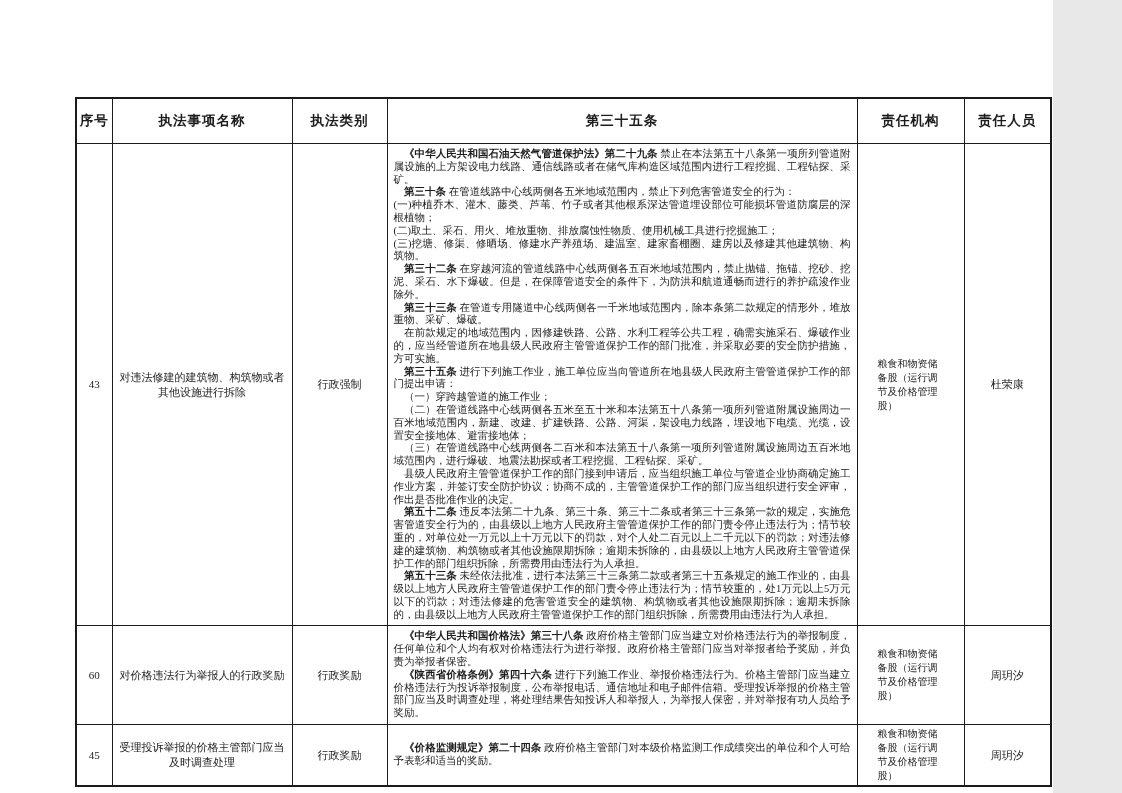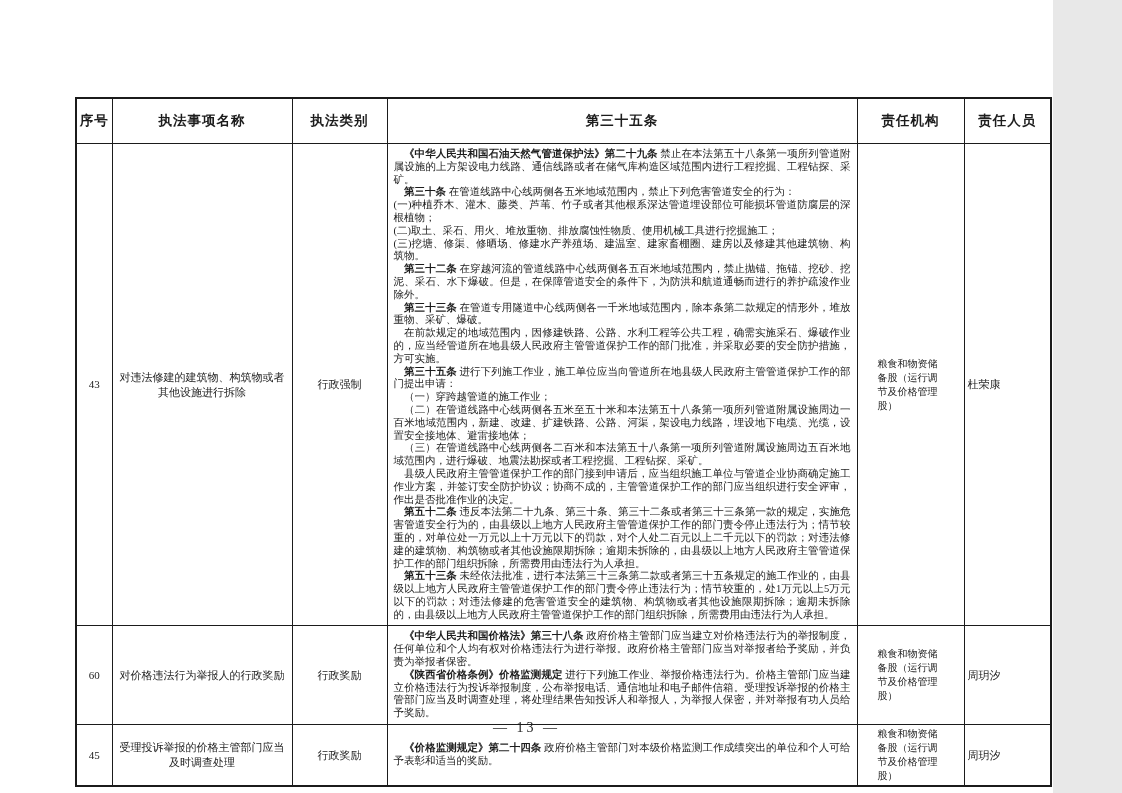--- a/index.html
+++ b/index.html
@@ -44,21 +44,21 @@
   }
   .law-p{margin:0;text-indent:1em;}
   .law-p.flush{text-indent:0;}
   .law-b{font-weight:bold;}
   .c-org{
     text-align:left;
     font-size:10px;
     padding:2px 20px;
     line-height:1.4;
   }
-  .c-person{font-size:11px;padding:2px 3px;}
+  .c-person{text-align:center;font-size:11px;padding:2px 3px;}
   .page-number{
     position:absolute;
     top:720px;left:0;width:100%;
     text-align:center;
     font-size:14px;
     letter-spacing:3px;
     color:#222;
   }
 </style>
 </head>
@@ -111,35 +111,34 @@
         <td class="c-org">粮食和物资储备股（运行调节及价格管理股）</td>
         <td class="c-person">杜荣康</td>
       </tr>
 
       <tr class="r-44">
         <td class="c-center">60</td>
         <td class="c-center">对价格违法行为举报人的行政奖励</td>
         <td class="c-center">行政奖励</td>
         <td class="c-basis">
           <p class="law-p"><b class="law-b">《中华人民共和国价格法》第三十八条</b><span> 政府价格主管部门应当建立对价格违法行为的举报制度，任何单位和个人均有权对价格违法行为进行举报。政府价格主管部门应当对举报者给予奖励，并负责为举报者保密。</span></p>
-          <p class="law-p"><b class="law-b">《陕西省价格条例》价格监测规定</b><span> 进行下列施工作业、举报价格违法行为。价格主管部门应当建立价格违法行为投诉举报制度，公布举报电话、通信地址和电子邮件信箱。受理投诉举报的价格主管部门应当及时调查处理，将处理结果告知投诉人和举报人，为举报人保密，并对举报有功人员给予奖励。</span></p>
+          <p class="law-p"><b class="law-b">《陕西省价格条例》第四十六条</b><span> 进行下列施工作业、举报价格违法行为。价格主管部门应当建立价格违法行为投诉举报制度，公布举报电话、通信地址和电子邮件信箱。受理投诉举报的价格主管部门应当及时调查处理，将处理结果告知投诉人和举报人，为举报人保密，并对举报有功人员给予奖励。</span></p>
         </td>
         <td class="c-org">粮食和物资储备股（运行调节及价格管理股）</td>
         <td class="c-person">周玥汐</td>
       </tr>
 
       <tr class="r-45">
         <td class="c-center">45</td>
         <td class="c-center">受理投诉举报的价格主管部门应当及时调查处理</td>
         <td class="c-center">行政奖励</td>
         <td class="c-basis">
           <p class="law-p"><b class="law-b">《价格监测规定》第二十四条</b><span> 政府价格主管部门对本级价格监测工作成绩突出的单位和个人可给予表彰和适当的奖励。</span></p>
         </td>
         <td class="c-org">粮食和物资储备股（运行调节及价格管理股）</td>
         <td class="c-person">周玥汐</td>
       </tr>
 
     </tbody>
   </table>
 
-  <div class="page-number">— 13 —</div>
 
 </div>
 
 </body></html>

